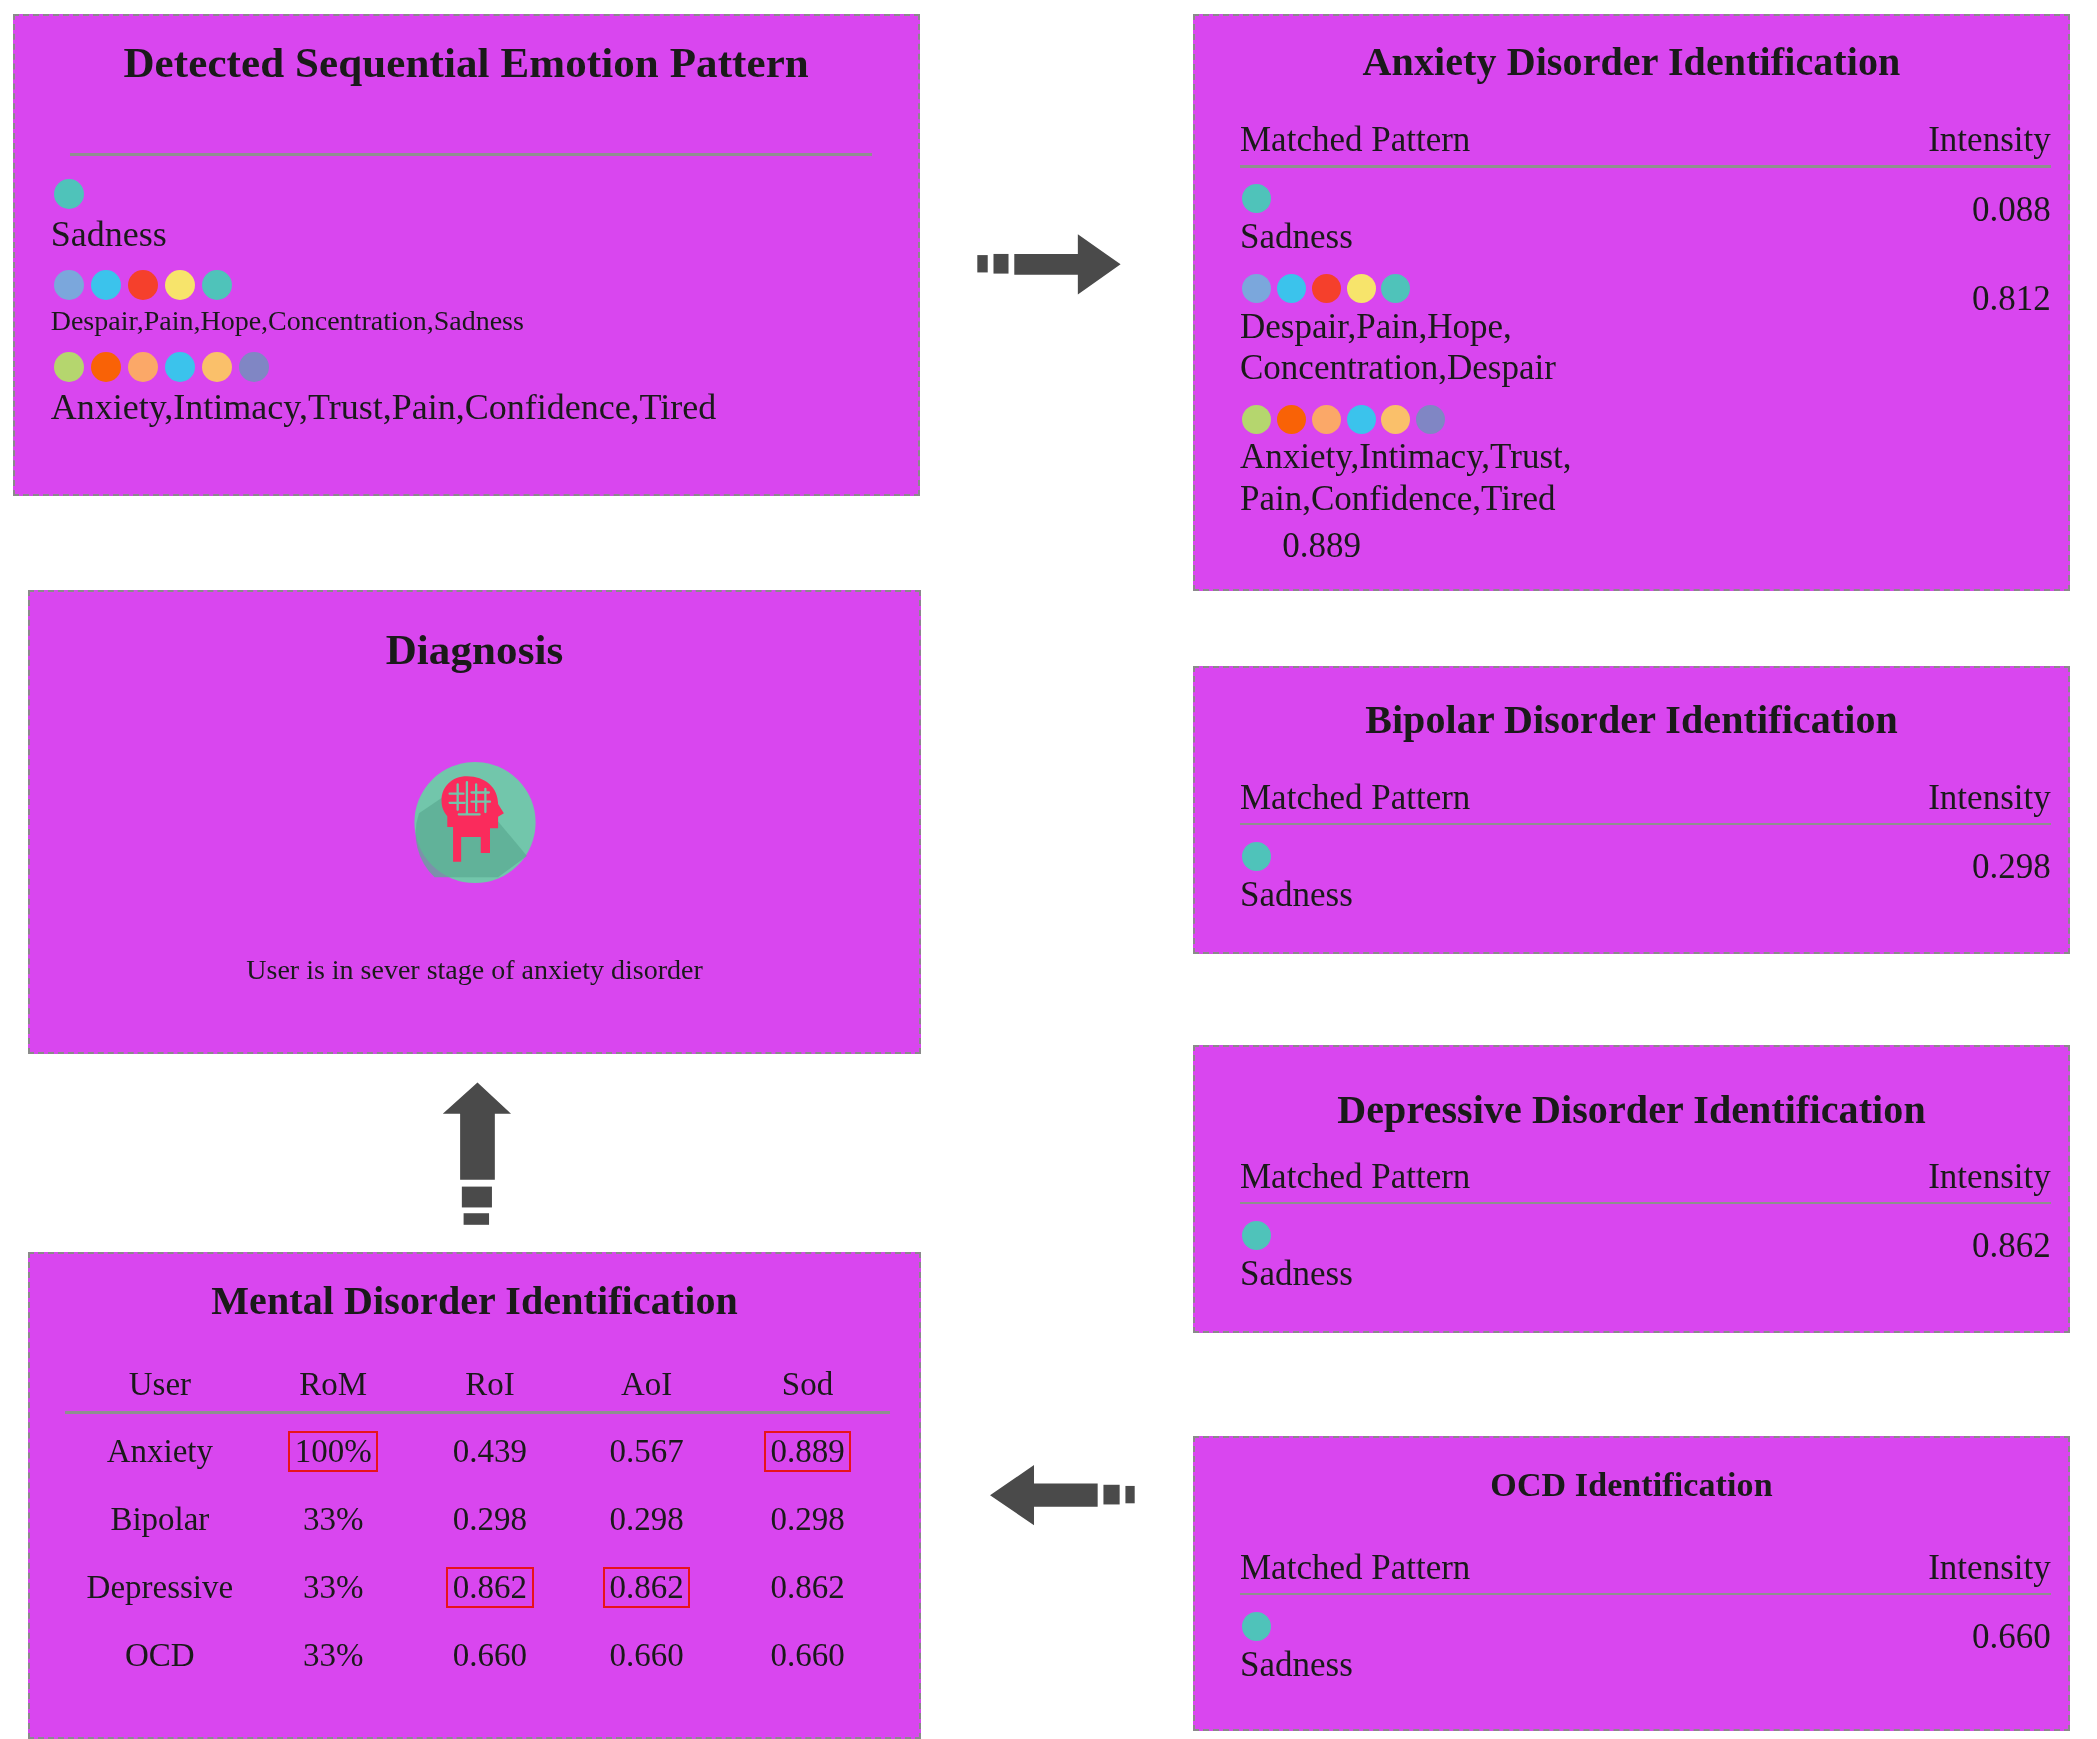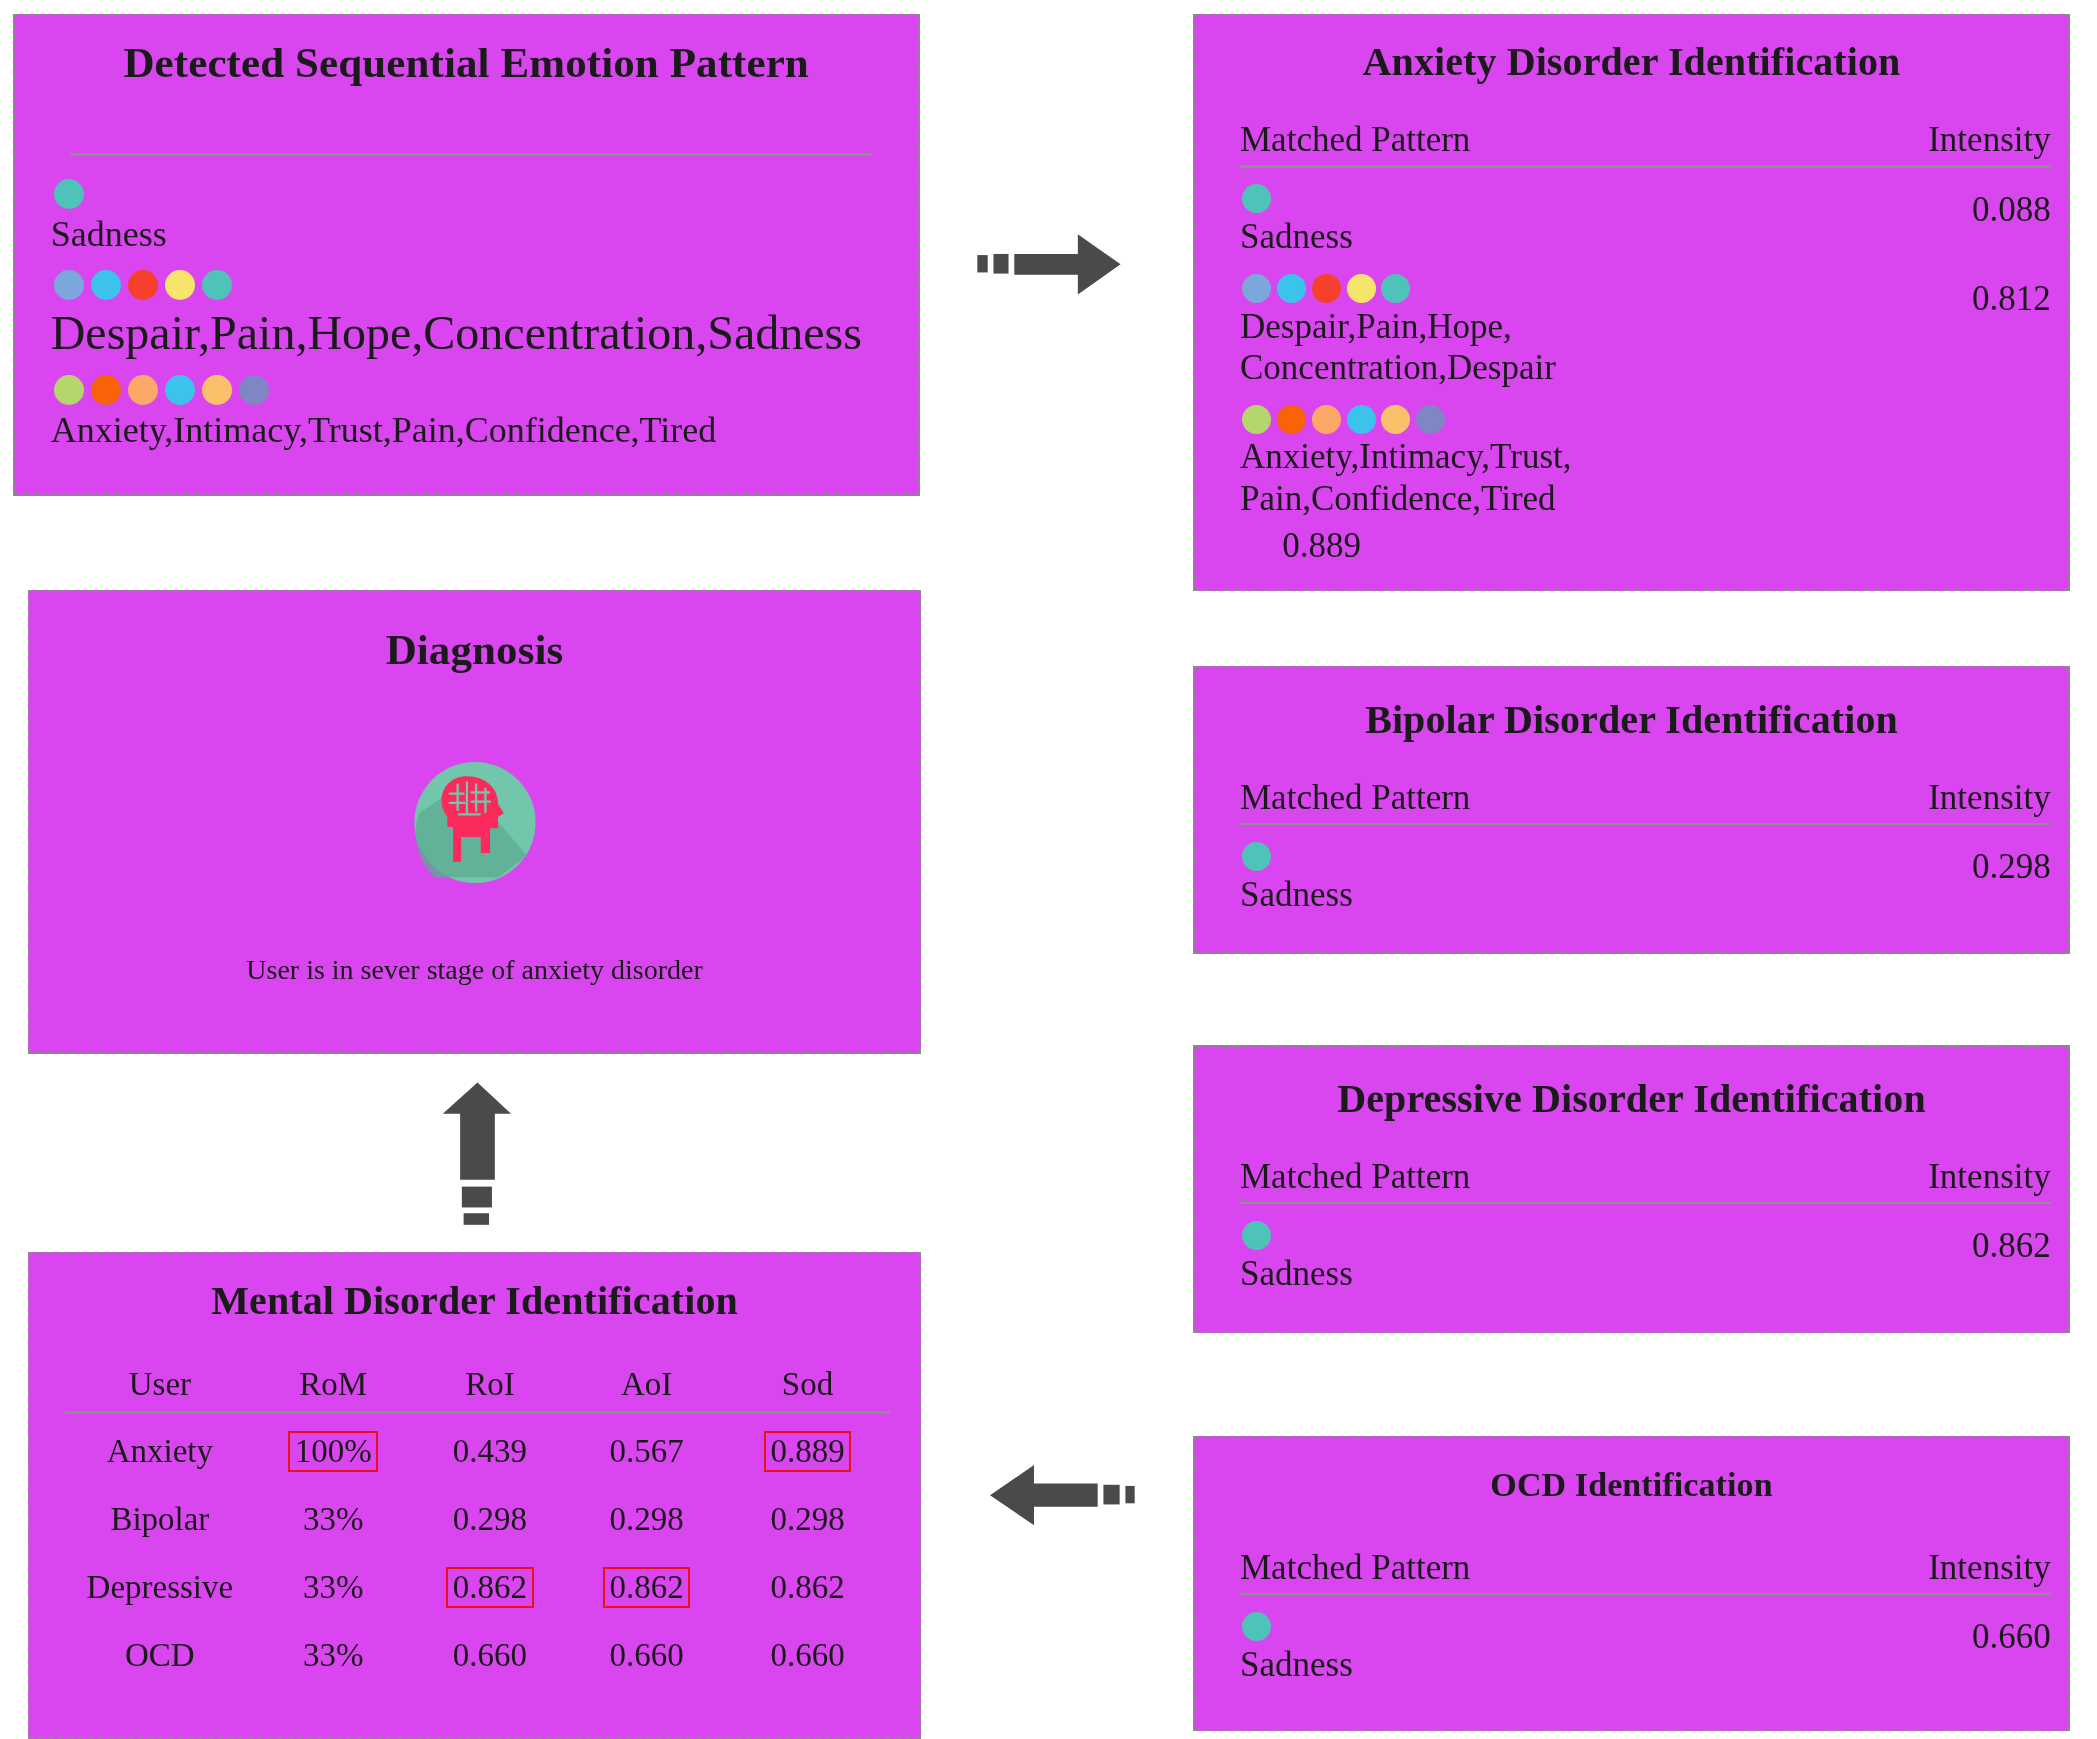--- a/index.html
+++ b/index.html
@@ -57,21 +57,21 @@
     </div>
 
     <div style="margin-bottom:12.7px;">
       <div class="dotrow" id="dets-dots-1" style="height:35px;gap:7px;padding-left:3.5px;">
           <span class="dot" style="width: 30px; height: 30px; background: rgb(123, 167, 220);"></span>
           <span class="dot" style="width: 30px; height: 30px; background: rgb(59, 195, 236);"></span>
           <span class="dot" style="width: 30px; height: 30px; background: rgb(245, 64, 44);"></span>
           <span class="dot" style="width: 30px; height: 30px; background: rgb(247, 228, 107);"></span>
           <span class="dot" style="width: 30px; height: 30px; background: rgb(79, 195, 186);"></span>
         </div>
-      <div class="emolabel" style="font-size:48px;line-height:1.15;margin-top:2.3px;">Despair,Pain,Hope,Concentration,Sadness</div>
+      <div class="emolabel" style="font-size:28px;line-height:1.15;margin-top:2.3px;">Despair,Pain,Hope,Concentration,Sadness</div>
     </div>
 
     <div>
       <div class="dotrow" id="dets-dots-2" style="height:35px;gap:7px;padding-left:3.5px;">
           <span class="dot" style="width: 30px; height: 30px; background: rgb(181, 214, 110);"></span>
           <span class="dot" style="width: 30px; height: 30px; background: rgb(249, 98, 6);"></span>
           <span class="dot" style="width: 30px; height: 30px; background: rgb(251, 168, 104);"></span>
           <span class="dot" style="width: 30px; height: 30px; background: rgb(59, 195, 236);"></span>
           <span class="dot" style="width: 30px; height: 30px; background: rgb(250, 192, 106);"></span>
           <span class="dot" style="width: 30px; height: 30px; background: rgb(128, 134, 196);"></span>
@@ -282,21 +282,21 @@
             </div>
             <div class="emolabel" style="font-size: 35px; line-height: 1.18; margin-top: 1.2px;">Sadness</div>
           </div>
           <div class="int-val" style="min-width: 121px; padding-top: 7px;">0.298</div>
         </div>
       </div>
   </div>
 </div>
 
 <div class="panel" style="left:1193px;top:1045px;width:877px;height:288px;">
-  <div class="panel-title" style="font-size:40px;margin-top:28px;">Depressive Disorder Identification</div>
+  <div class="panel-title" style="font-size:40px;margin-top:39px;">Depressive Disorder Identification</div>
   <div style="position:absolute;left:45px;right:17.3px;top:110px;">
     <div class="mp-head">
       <span>Matched Pattern</span>
       <span>Intensity</span>
     </div>
     <div class="rule" style="margin-top:4.6px;"></div>
     <div id="idp-rows-2" style="margin-top:15px;">
         <div style="display: flex; justify-content: space-between; align-items: flex-start; margin-bottom: 15px;">
           <div>
             <div class="dotrow" style="gap: 5.8px; height: 32px; padding-left: 2.3px;">

